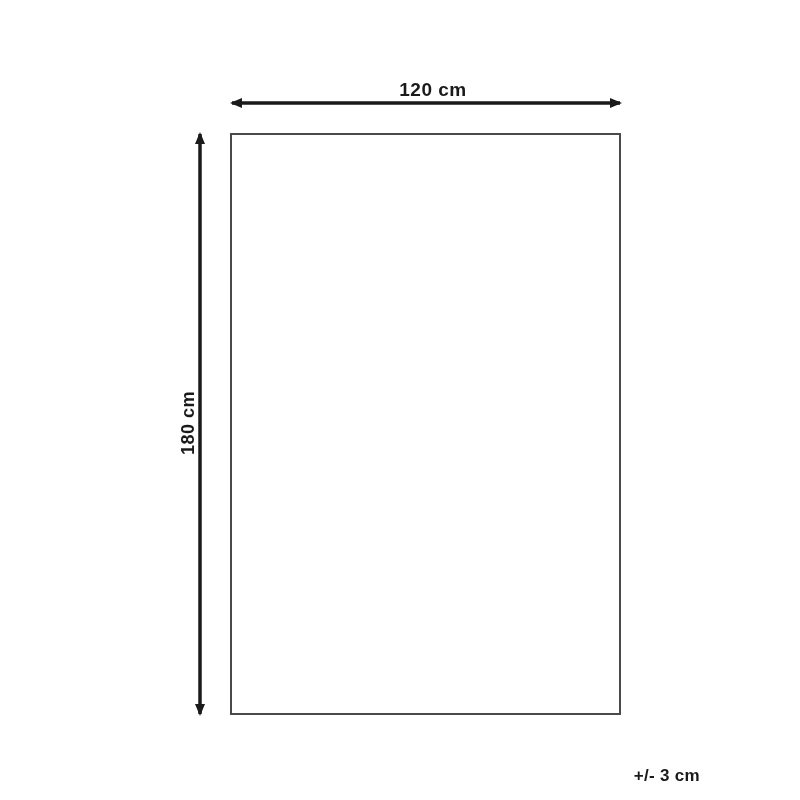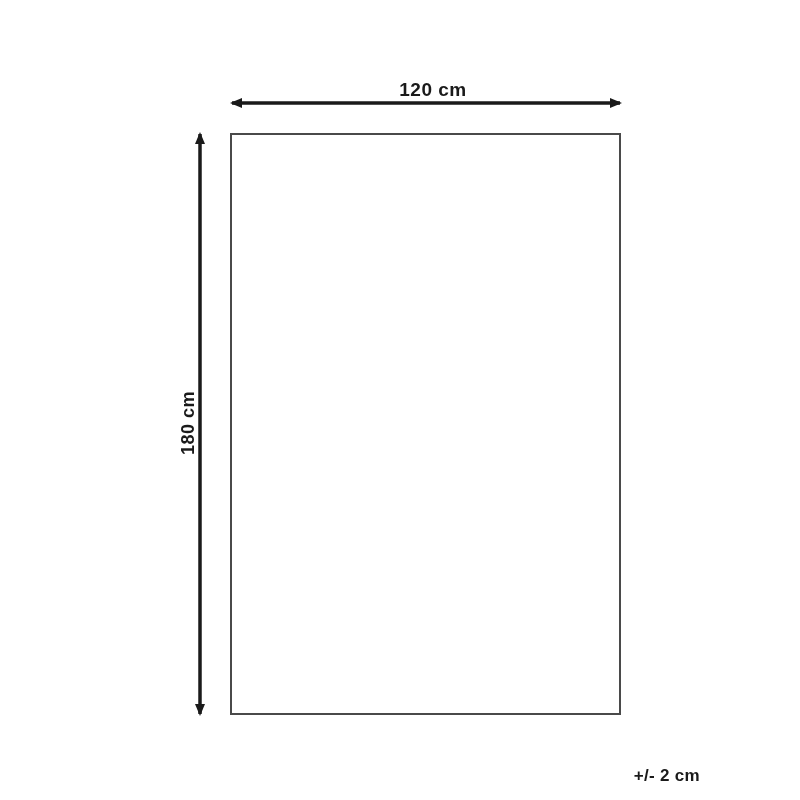--- a/index.html
+++ b/index.html
@@ -80,15 +80,15 @@
 
     <line x1="232" y1="103" x2="620" y2="103" stroke-width="3.5" marker-start="url(#arrow-start)" marker-end="url(#arrow-end)" stroke="#1a1a1a"></line>
 
     <line x1="200" y1="134" x2="200" y2="714" stroke-width="3.5" marker-start="url(#arrow-start)" marker-end="url(#arrow-end)" stroke="#1a1a1a"></line>
   </svg>
 
   <div class="dim-label width-label">120 cm</div>
 
   <div class="dim-label height-label">180 cm</div>
 
-  <div class="dim-label tolerance-label">+/- 2 cm</div>
+  <div class="dim-label tolerance-label">+/- 3 cm</div>
 
 </div>
 
 </body></html>

